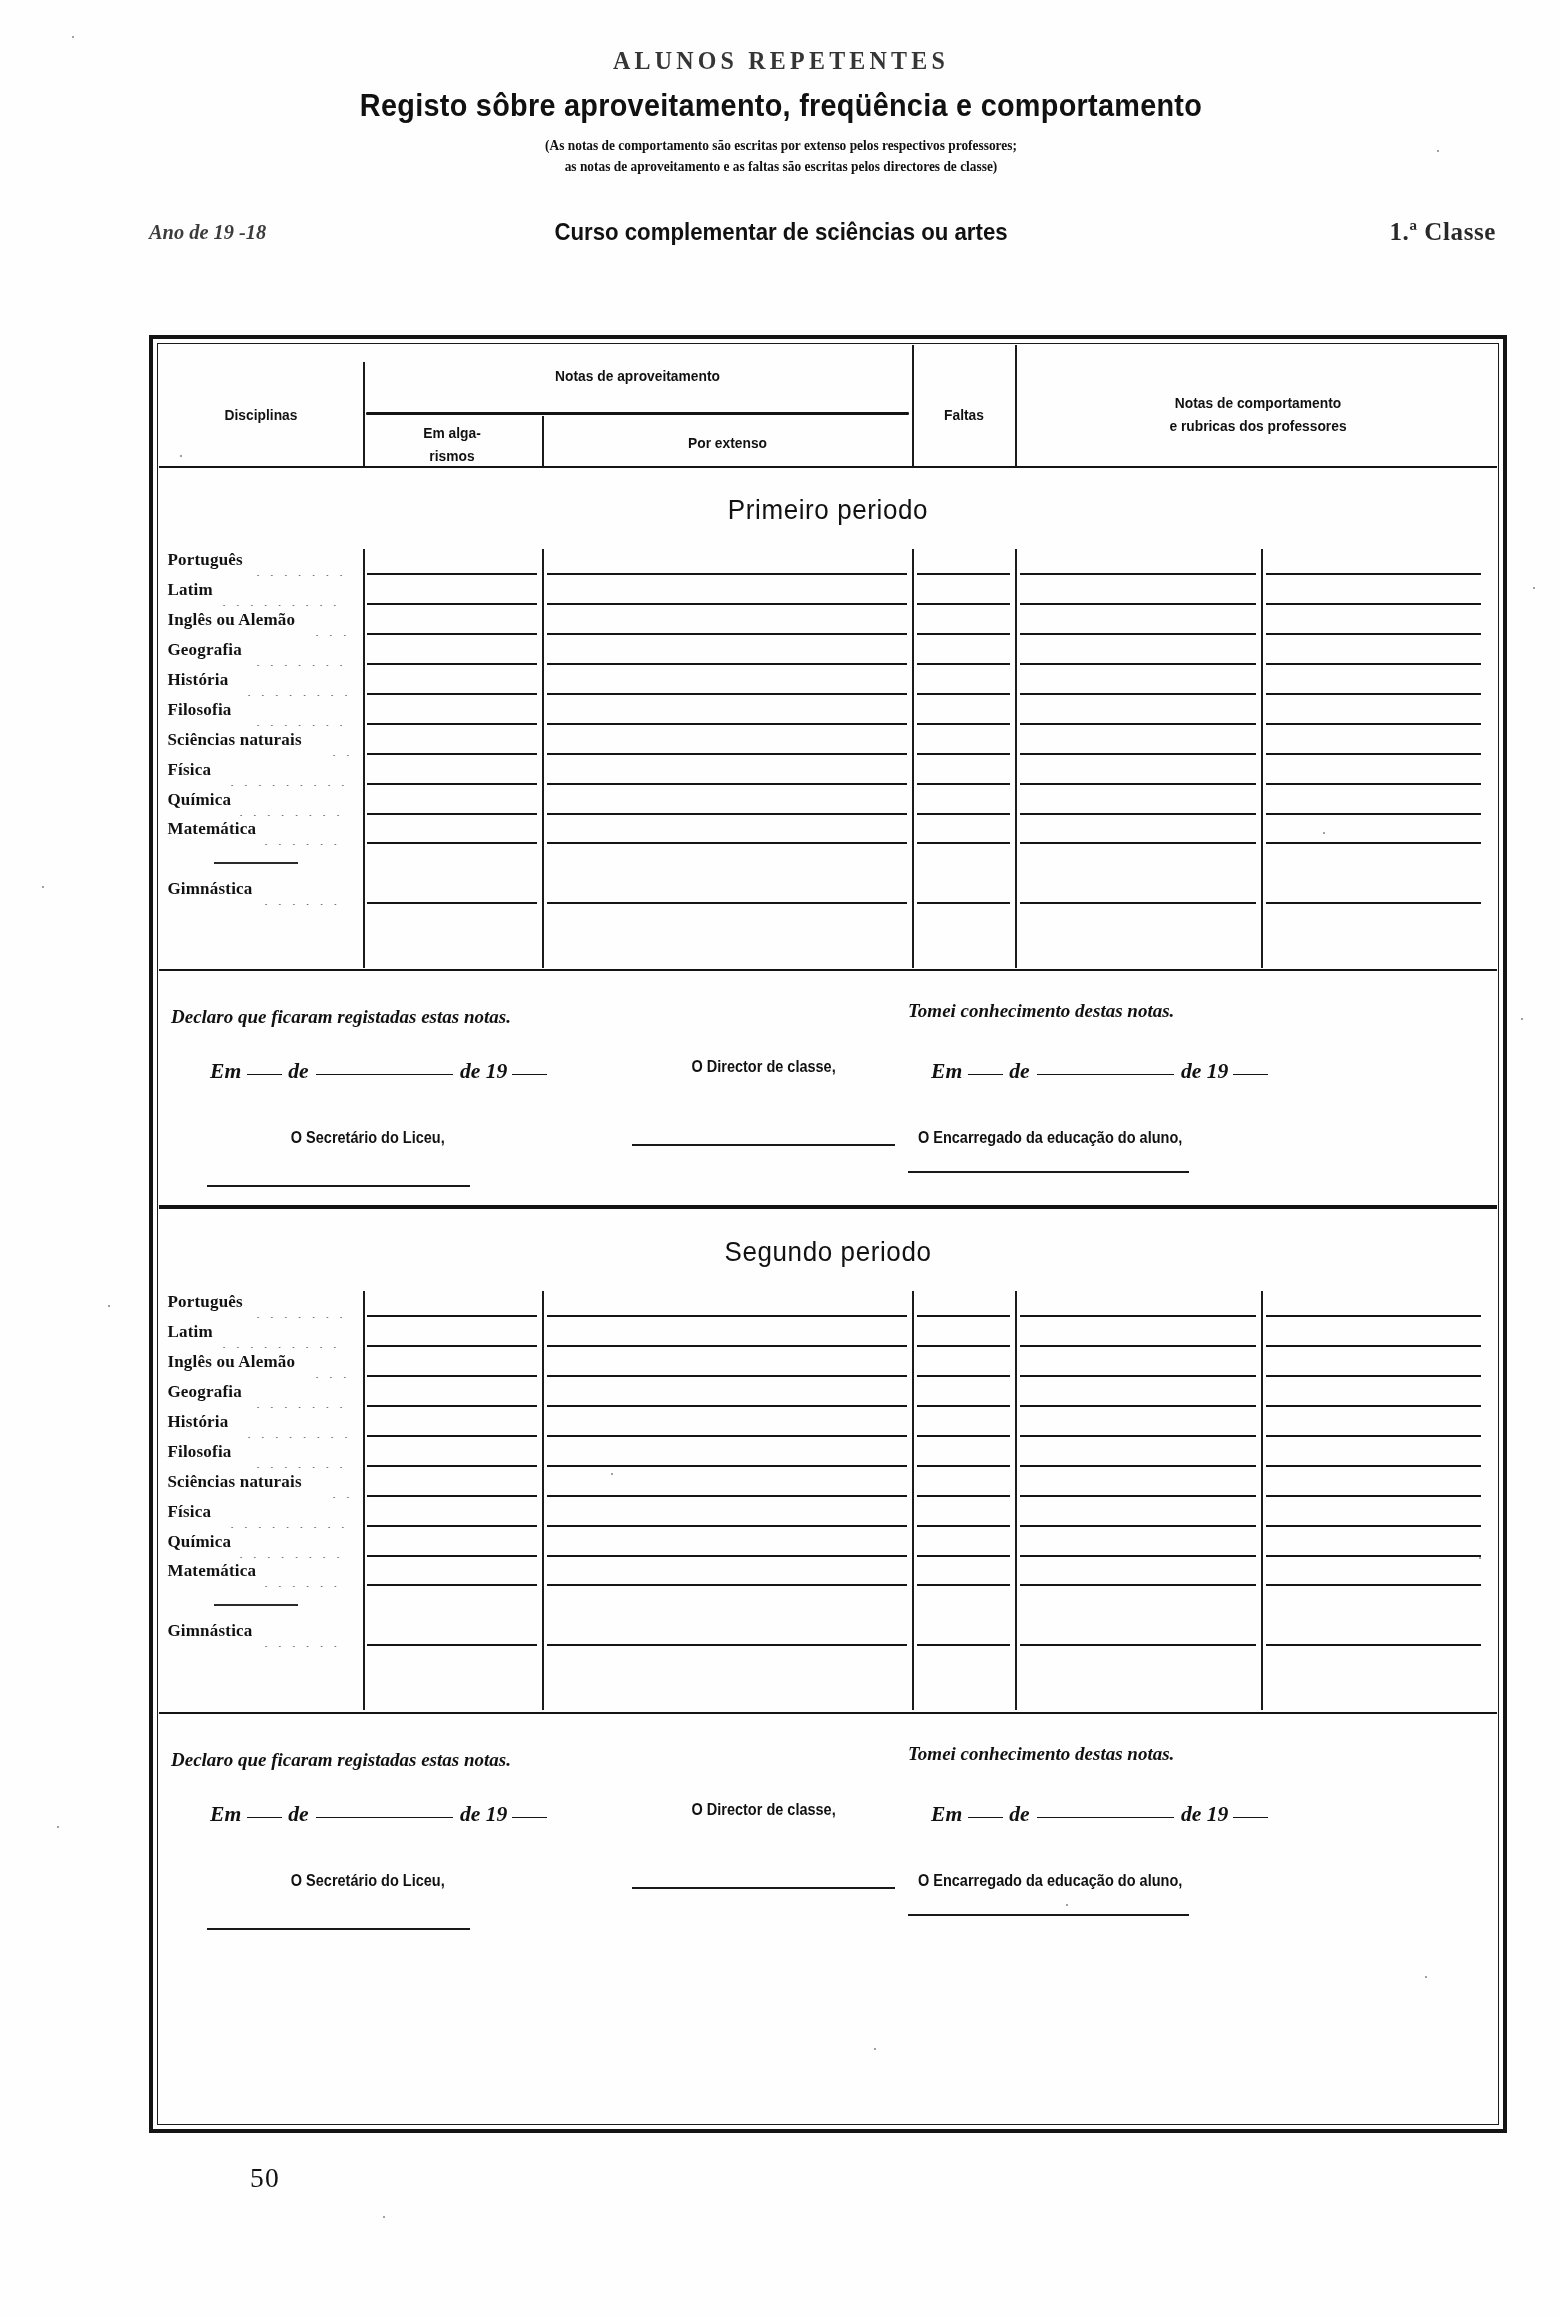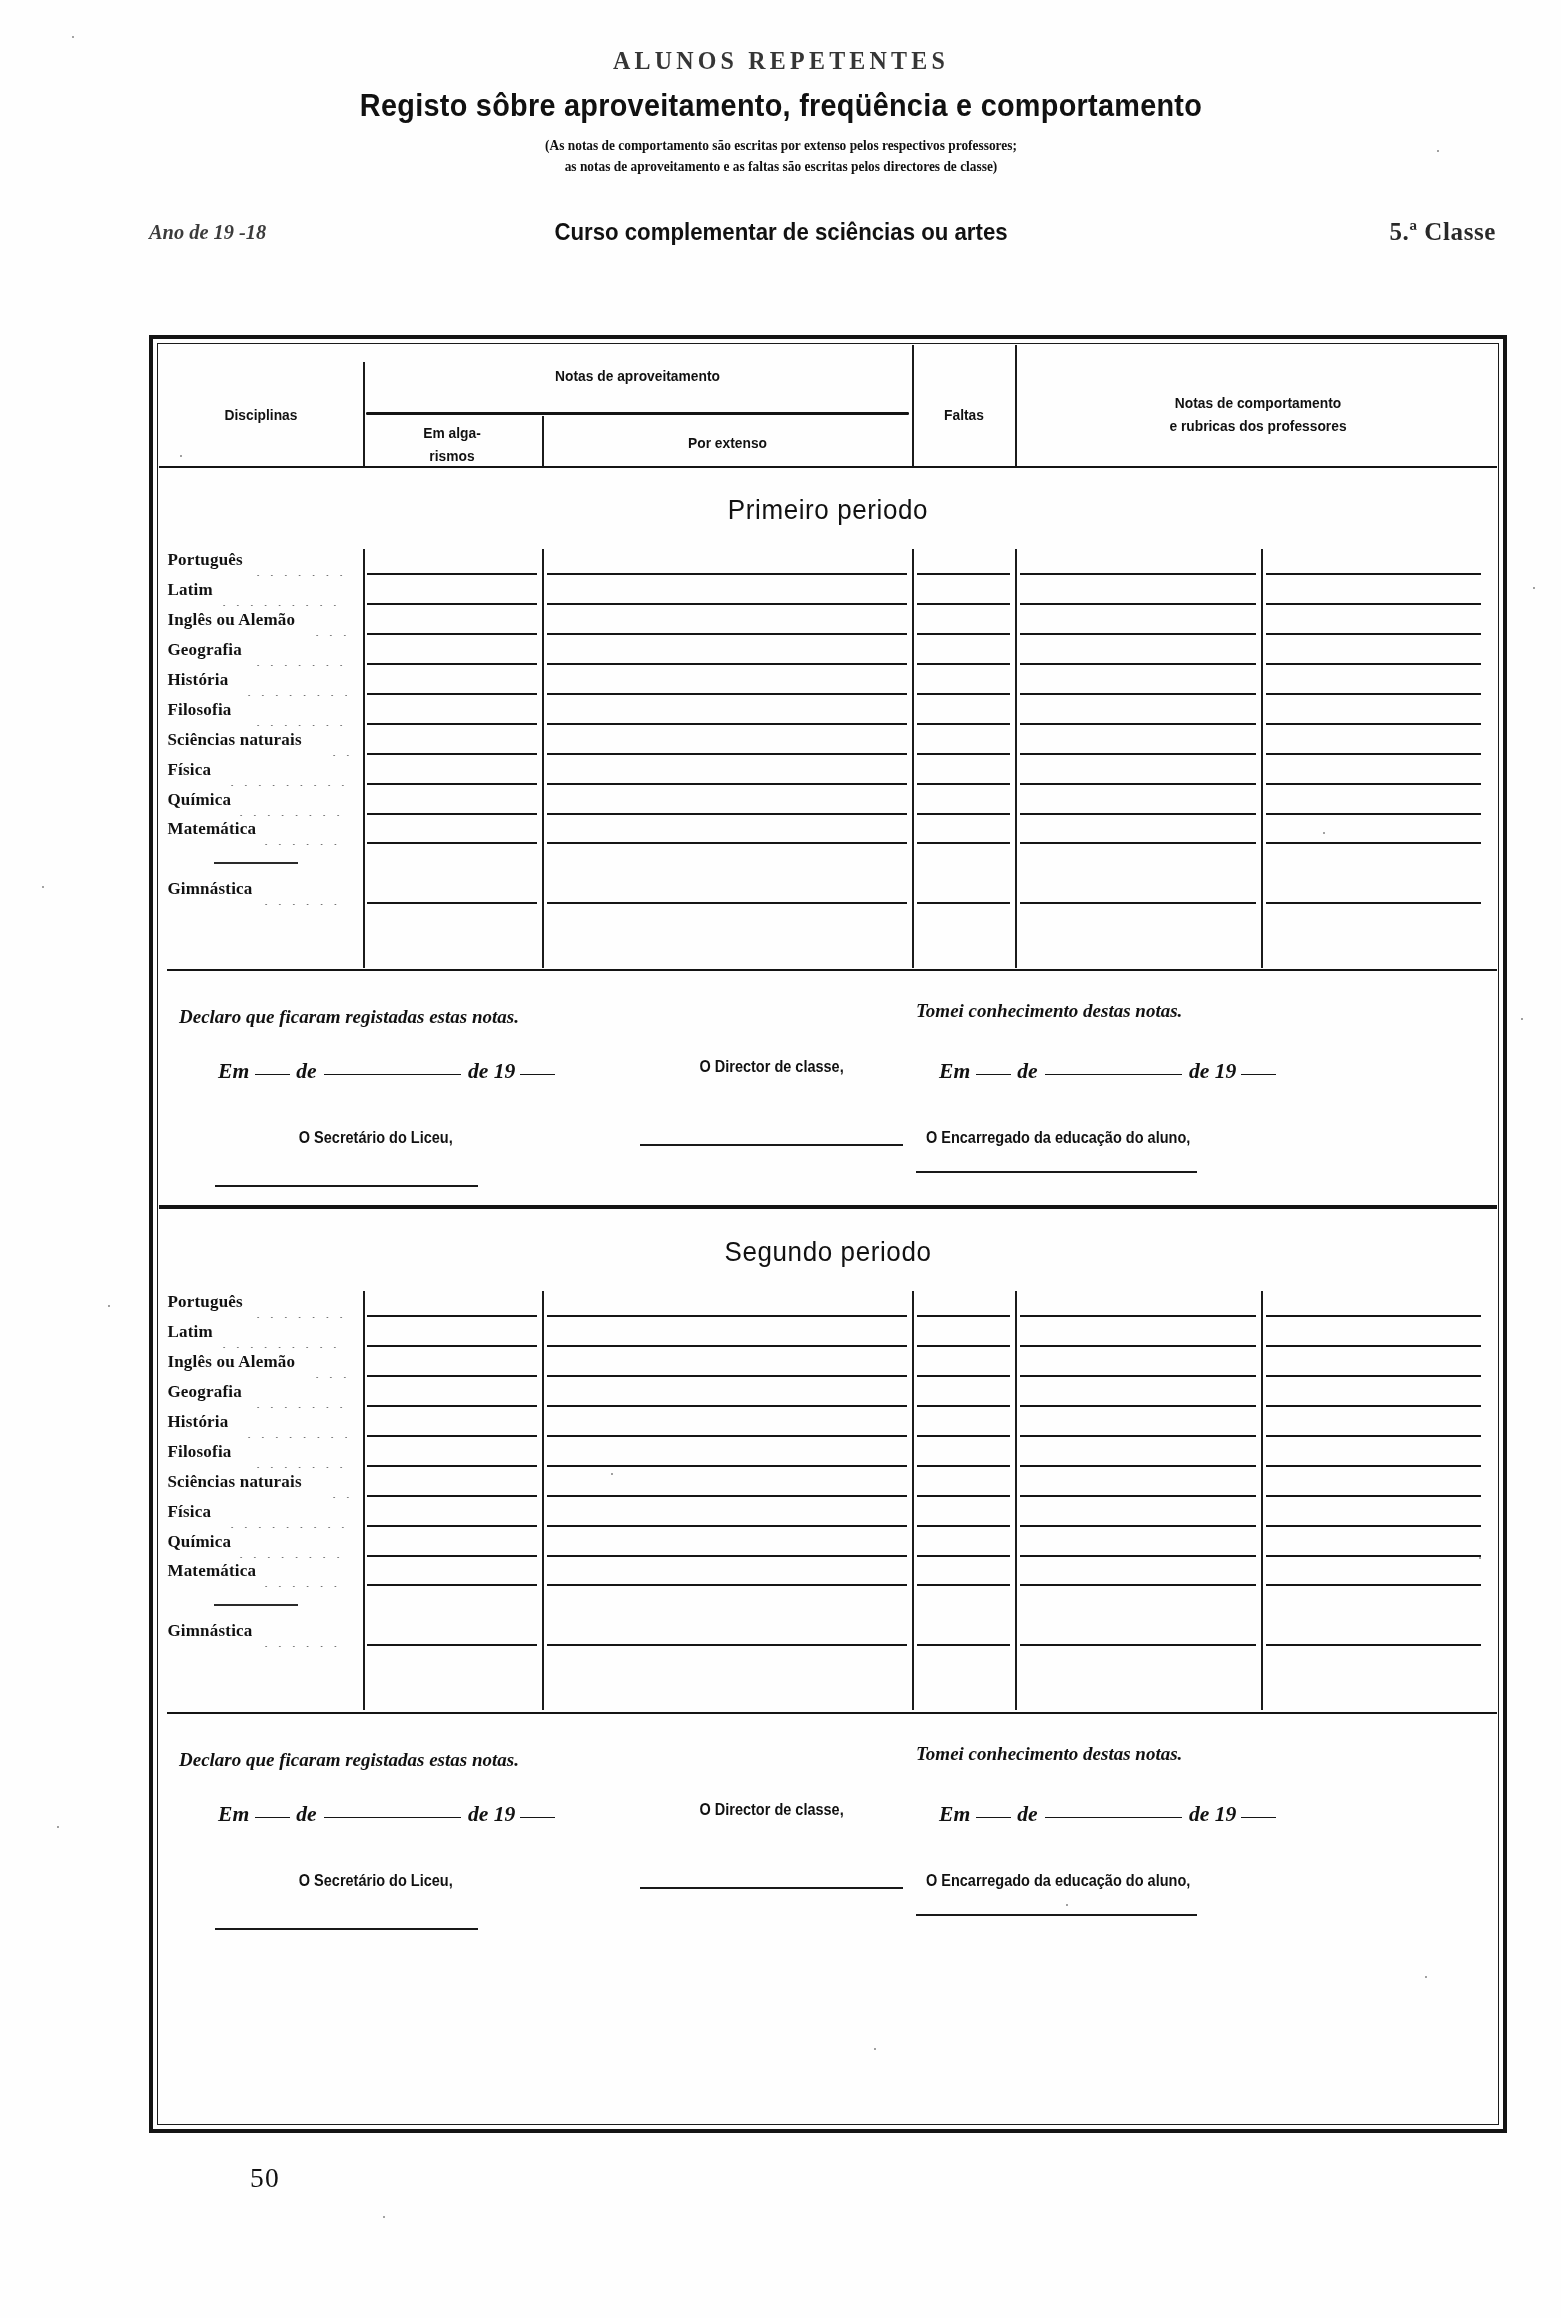--- a/index.html
+++ b/index.html
@@ -93,21 +93,21 @@
   }
   .leader{
     position:absolute;top:14.4px;height:13px;overflow:hidden;
     font-family:"Liberation Serif", serif;font-weight:700;font-size:17px;
     letter-spacing:9.6px;color:#1a1a1a;white-space:nowrap;
   }
   .wline{position:absolute;height:2.4px;background:#151515;bottom:3.6px;}
   .shortrule{position:absolute;height:1.8px;background:#2a2a2a;}
 
   
-  .sigblock{position:absolute;left:8px;right:0;padding-left:42px;}
+  .sigblock{position:absolute;left:0;right:0;padding-left:42px;}
   .sig-top{position:absolute;left:0;right:0;height:2.4px;background:#141414;}
   .decl{
     position:absolute;font-family:"Liberation Serif", serif;font-style:italic;
     font-weight:700;font-size:19px;white-space:nowrap;
   }
   .emline{
     position:absolute;font-family:"Liberation Serif", serif;font-style:italic;
     font-weight:700;font-size:21.6px;white-space:nowrap;
   }
   .emline .u{display:inline-block;border-bottom:1.8px solid #151515;height:0.6px;vertical-align:3px;}
@@ -142,21 +142,21 @@
       <div>(As notas de comportamento são escritas por extenso pelos respectivos professores;</div>
       <div>as notas de aproveitamento e as faltas são escritas pelos directores de classe)</div>
     </div>
   </div>
 
   <div id="metarow">
     <div class="ano">
       <span>Ano de 19    -18</span>
     </div>
     <div class="curso">Curso complementar de sciências ou artes</div>
-    <div class="classe">5.ª Classe</div>
+    <div class="classe">1.ª Classe</div>
   </div>
 
 
   <div id="frame">
     <div class="inner"></div>
     <div class="content">
 
       <div class="thead">
         <div class="vr" style="left:204px;top:17px;bottom:0;"></div>
         <div class="vr" style="left:383px;top:71px;bottom:0;"></div>

